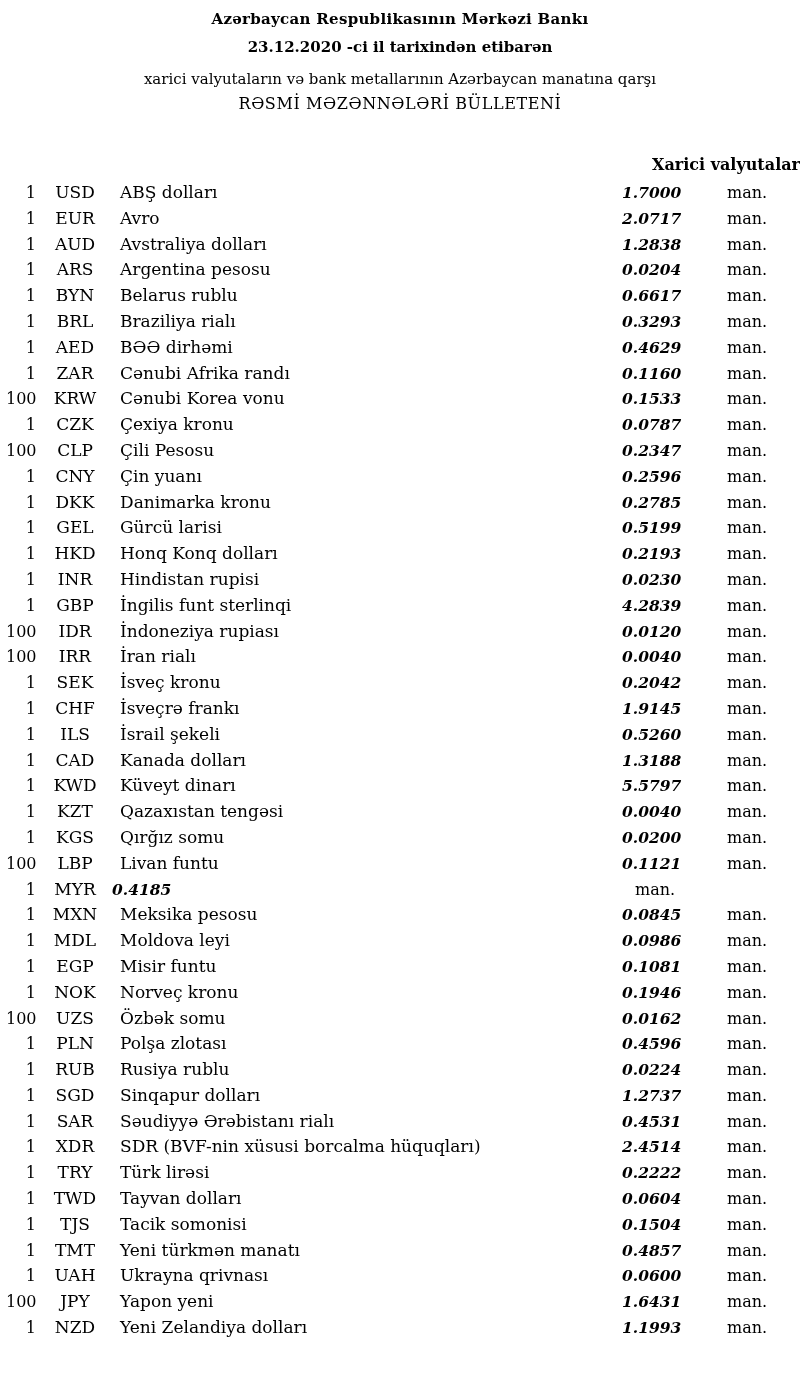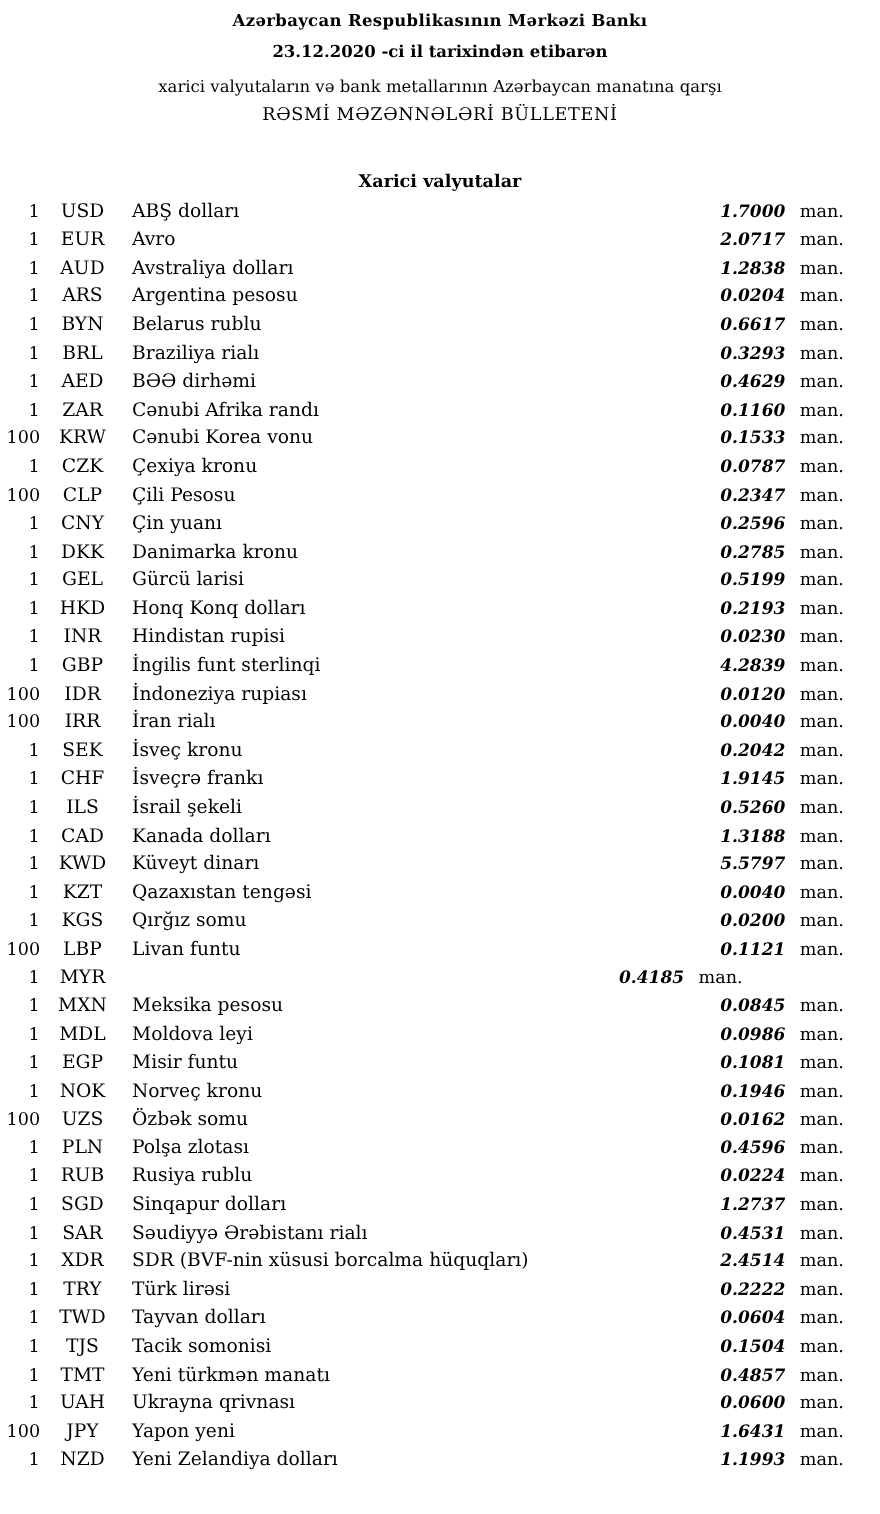--- a/index.html
+++ b/index.html
@@ -34,21 +34,21 @@
     font-weight: normal;
     margin: 0 0 6px 0;
   }
   .doc-bulletin {
     font-size: 16px;
     font-weight: normal;
     letter-spacing: 0.6px;
     margin: 0;
   }
   .section-title {
-    text-align: center;
+    text-align: right;
     font-size: 16px;
     font-weight: bold;
     margin: 42px 0 8px 0;
   }
   .currency-table {
     margin-top: 4px;
   }
   .currency-row {
     display: grid;
     grid-template-columns: 32px 74px 1fr 92px 58px;
@@ -66,21 +66,20 @@
     text-align: center;
     font-size: 17px;
   }
   .cell-name {
     text-align: left;
     padding-left: 8px;
     font-size: 17px;
     white-space: nowrap;
   }
   .cell-rate {
-    text-align: right;
     font-weight: bold;
     font-style: italic;
     font-size: 15.5px;
   }
   .cell-unit {
     text-align: left;
     padding-left: 13px;
     font-size: 16px;
   }
 </style>

